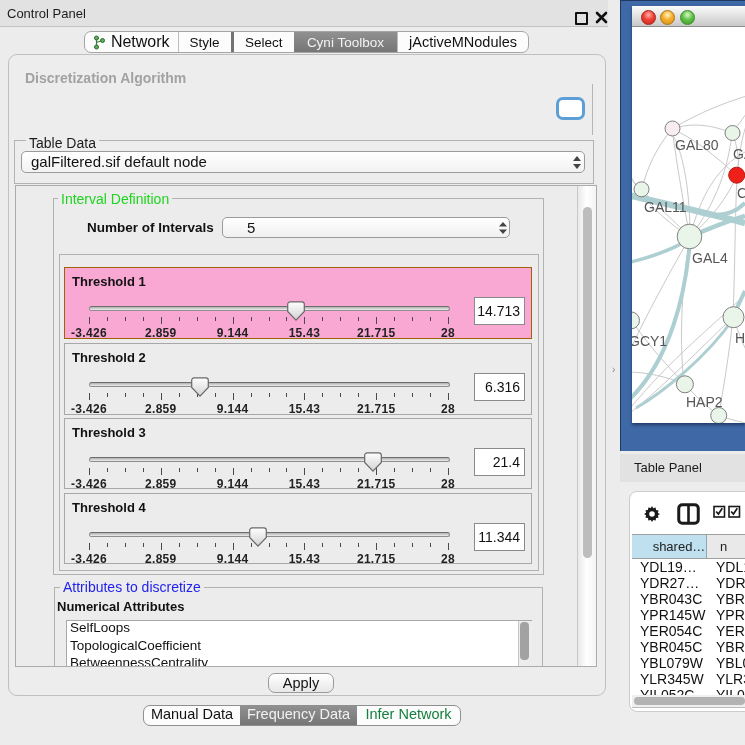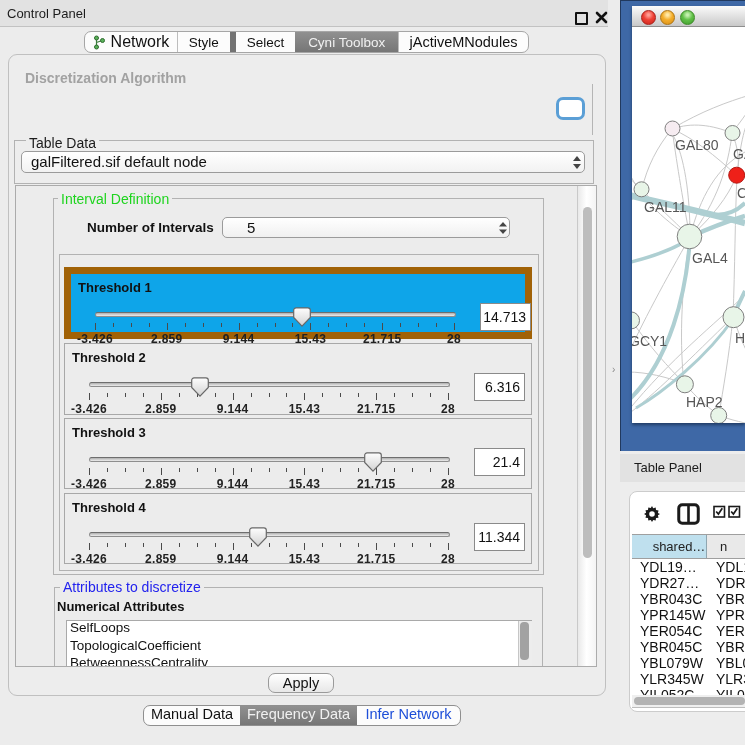--- a/index.html
+++ b/index.html
@@ -22,21 +22,21 @@
 
 <div class="abs" style="left:84px;top:31px;width:445px;height:22px;background:#fcfcfc;border:1px solid #a6a6a6;border-radius:7px;box-sizing:border-box;overflow:hidden;display:flex">
   <div style="width:94px;height:100%;display:flex;align-items:center;justify-content:center;font-size:16px;color:#111;border-right:1px solid #bdbdbd">
     <svg width="13" height="15" viewBox="0 0 13 15" style="margin-right:5px">
           <path d="M3.5 4 L3.5 11 M3.5 7.5 L9 5.5" stroke="#3f7d3f" stroke-width="1.2" fill="none"></path>
           <circle cx="3.5" cy="3" r="2" fill="#59b159" stroke="#2f6b2f"></circle>
           <circle cx="3.5" cy="12" r="2" fill="#59b159" stroke="#2f6b2f"></circle>
           <circle cx="9.5" cy="5.5" r="2" fill="#59b159" stroke="#2f6b2f"></circle>
         </svg>
     Network</div>
-  <div style="width:53px;height:100%;display:flex;align-items:center;justify-content:center;font-size:13.5px;color:#111;border-right:6px solid #737373">Style</div>
+  <div style="width:53px;height:100%;display:flex;align-items:center;justify-content:center;font-size:13.5px;color:#111;border-right:3px solid #737373">Style</div>
   <div style="width:61px;height:100%;display:flex;align-items:center;justify-content:center;font-size:13.5px;color:#111">Select</div>
   <div style="width:105px;height:100%;display:flex;align-items:center;justify-content:center;font-size:13.5px;color:#f1f1f1;background:linear-gradient(#909090,#767676)">Cyni Toolbox</div>
   <div style="width:132px;height:100%;display:flex;align-items:center;justify-content:center;font-size:14.5px;color:#111;border-left:1px solid #bdbdbd">jActiveMNodules</div>
 </div>
 
 <div class="abs" style="left:8px;top:54px;width:598px;height:642px;background:#ededed;border:1px solid #c0c0c0;border-radius:9px;box-sizing:border-box"></div>
 
 <div class="abs" style="left:25px;top:70px;font-size:14px;font-weight:bold;color:#a2a2a2">Discretization Algorithm</div>
 <div class="abs" style="left:592px;top:84px;width:1px;height:51px;background:#b5b5b5"></div>
 <div class="abs" style="left:556px;top:97px;width:29px;height:23px;border:3px solid #5b9fd6;border-radius:7px;background:#fff;box-sizing:border-box"></div>
@@ -62,21 +62,21 @@
   <div class="abs" style="left:71px;top:34px;font-size:13.5px;font-weight:bold;color:#111">Number of Intervals</div>
   <div class="abs" style="left:206px;top:31px;width:288px;height:21px;background:linear-gradient(#ffffff,#f0f0f0);border:1px solid #9b9b9b;border-radius:5px;box-sizing:border-box"></div>
   <div class="abs" style="left:231px;top:31px;height:21px;line-height:21px;font-size:15px;color:#111">5</div>
   <svg class="abs" style="left:482px;top:36px" width="10" height="12" viewBox="0 0 10 12">
         <path d="M5 0 L9 4.5 L1 4.5 Z" fill="#444"></path>
         <path d="M5 12 L9 7.5 L1 7.5 Z" fill="#444"></path>
       </svg>
 
   <div class="abs grpbrd" style="left:43px;top:68px;width:478px;height:315px"></div>
 
-  <div class="abs" style="left:48px;top:81px;width:468px;height:72px;background:#0ea5e9;border:7px solid #a16207;box-sizing:border-box">
+  <div class="abs" style="left:48px;top:81px;width:468px;height:72px;background:#f9a8d4;border:1px solid #a16207;box-sizing:border-box">
   <div style="position:absolute;left:7px;top:6px;font-size:13px;font-weight:bold;color:#111">Threshold 1</div>
   <div style="position:absolute;left:24px;top:38px;width:361px;height:5px;background:linear-gradient(#b0b0b0,#ededed);border:1px solid #8e8e8e;border-top-color:#6e6e6e;border-radius:3px;box-sizing:border-box"></div>
   <div style="position:absolute;left:24.0px;top:49px;width:1px;height:7px;background:#4a4a4a"></div>
         <div style="position:absolute;left:42.0px;top:49px;width:1px;height:4px;background:#4a4a4a"></div>
         <div style="position:absolute;left:59.9px;top:49px;width:1px;height:4px;background:#4a4a4a"></div>
         <div style="position:absolute;left:77.8px;top:49px;width:1px;height:4px;background:#4a4a4a"></div>
         <div style="position:absolute;left:95.8px;top:49px;width:1px;height:7px;background:#4a4a4a"></div>
         <div style="position:absolute;left:113.8px;top:49px;width:1px;height:4px;background:#4a4a4a"></div>
         <div style="position:absolute;left:131.7px;top:49px;width:1px;height:4px;background:#4a4a4a"></div>
         <div style="position:absolute;left:149.7px;top:49px;width:1px;height:4px;background:#4a4a4a"></div>
@@ -242,21 +242,21 @@
   </div>
   <div class="abs" style="left:502px;top:435px;width:13px;height:46px;background:#ededed;border-left:1px solid #c6c6c6"></div>
   <div class="abs" style="left:504px;top:436px;width:9px;height:38px;background:#a2a2a2;border-radius:4px"></div>
 </div>
 
 <div class="abs" style="left:268px;top:673px;width:66px;height:20px;background:linear-gradient(#ffffff,#e7e7e7);border:1px solid #9a9a9a;border-radius:7px;box-sizing:border-box;text-align:center;line-height:19px;font-size:14.5px;color:#111">Apply</div>
 
 <div class="abs" style="left:143px;top:705px;width:318px;height:21px;background:#fcfcfc;border:1px solid #8f8f8f;border-radius:7px;box-sizing:border-box;overflow:hidden;display:flex">
   <div style="width:96px;display:flex;align-items:center;justify-content:center;padding-bottom:3px;box-sizing:border-box;font-size:14.5px;color:#111">Manual Data</div>
   <div style="width:117px;display:flex;align-items:center;justify-content:center;padding-bottom:3px;box-sizing:border-box;font-size:14.5px;color:#f1f1f1;background:linear-gradient(#909090,#767676)">Frequency Data</div>
-  <div style="flex:1;display:flex;align-items:center;justify-content:center;padding-bottom:3px;box-sizing:border-box;font-size:14.5px;color:#1d4ed8">Infer Network</div>
+  <div style="flex:1;display:flex;align-items:center;justify-content:center;padding-bottom:3px;box-sizing:border-box;font-size:14.5px;color:#15803d">Infer Network</div>
 </div>
 
 <div class="abs" style="left:612px;top:364px;font-size:10px;color:#8a8a8a">›</div>
 
 <div class="abs" style="left:620px;top:0;width:125px;height:451px;background:#3e68a6;border-top:1px solid #21395e;border-left:1px solid #21395e;box-sizing:border-box"></div>
 
 <div class="abs" style="left:632px;top:6px;width:113px;height:417px;background:#fff;box-shadow:0 2px 3px rgba(10,25,50,0.55)"></div>
 <div class="abs" style="left:632px;top:6px;width:113px;height:21px;background:linear-gradient(#fbfbfb,#c9c9c9);border-bottom:1px solid #8e8e8e;box-sizing:border-box"></div>
 <div class="abs" style="left:641px;top:10px;width:13px;height:13px;border-radius:50%;background:radial-gradient(circle at 50% 30%,#ff9d94 8%,#ee4135 45%,#ca2419);border:0.5px solid #a8201a"></div>
 <div class="abs" style="left:660px;top:10px;width:13px;height:13px;border-radius:50%;background:radial-gradient(circle at 50% 30%,#ffe9a8 8%,#f3ad2b 45%,#d88e16);border:0.5px solid #ad7412"></div>

